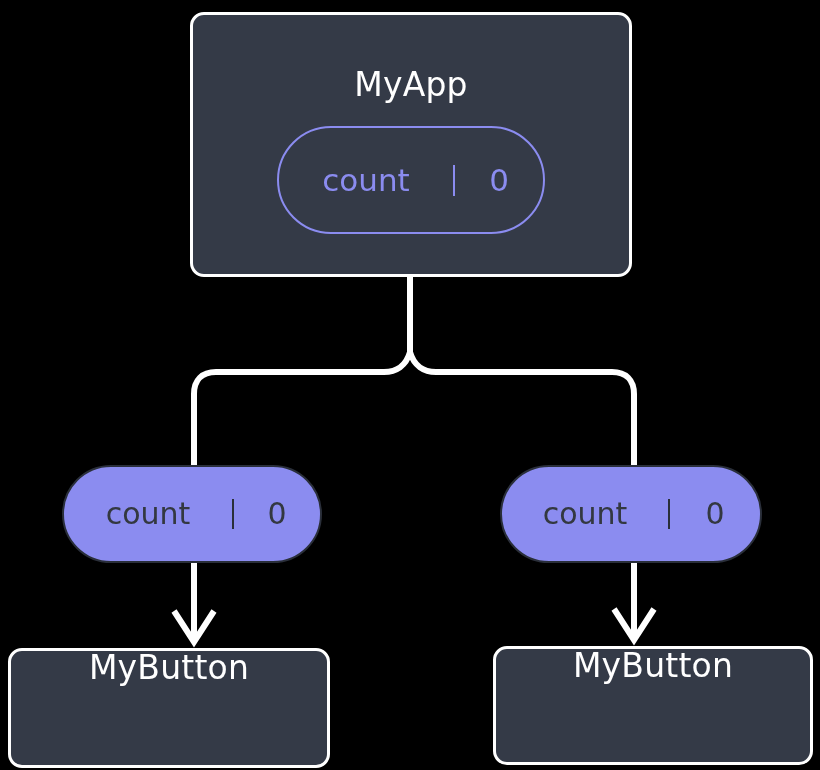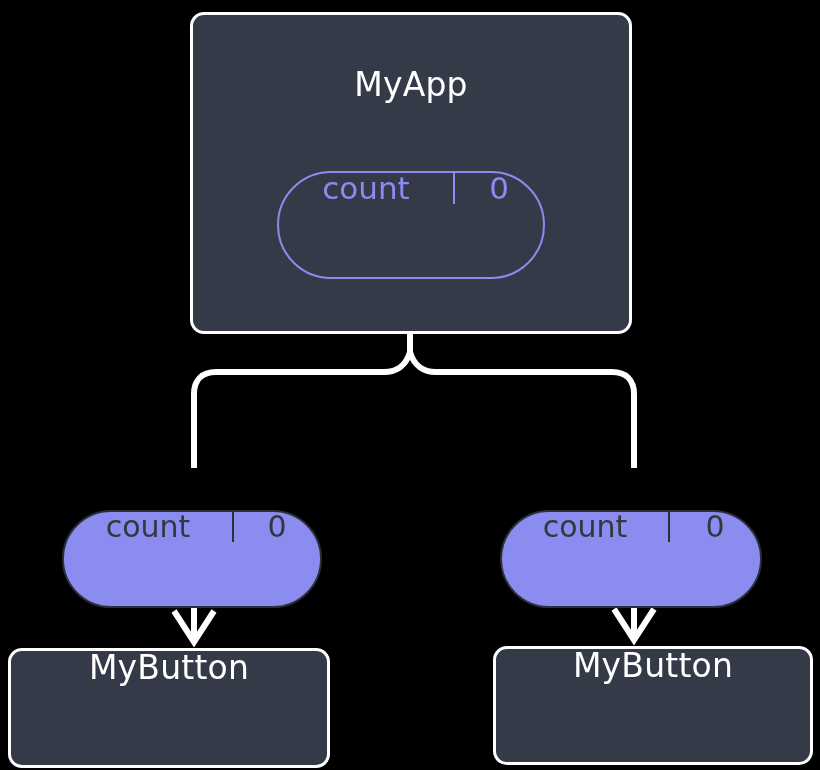--- a/index.html
+++ b/index.html
@@ -43,21 +43,21 @@
     font-weight: 400;
     letter-spacing: 0.2px;
     line-height: 1;
     white-space: nowrap;
   }
 
   #node-myapp {
     left: 190px;
     top: 12px;
     width: 442px;
-    height: 322px;
+    height: 265px;
     justify-content: flex-start;
   }
   #node-myapp .comp-title {
     margin-top: 53px;
   }
 
   .leaf-box {
   }
   #node-mybutton-left {
     left: 8px;
@@ -70,24 +70,23 @@
     top: 646px;
     width: 320px;
     height: 119px;
   }
 
   
   .pill {
     position: absolute;
     box-sizing: border-box;
     display: flex;
-    align-items: flex-start;
+    align-items: center;
     border-radius: 999px;
     overflow: hidden;
-    margin-top: 45px;
   }
   .pill .pill-key,
   .pill .pill-val {
     display: flex;
     align-items: center;
     justify-content: center;
     white-space: nowrap;
     line-height: 1;
   }
 

